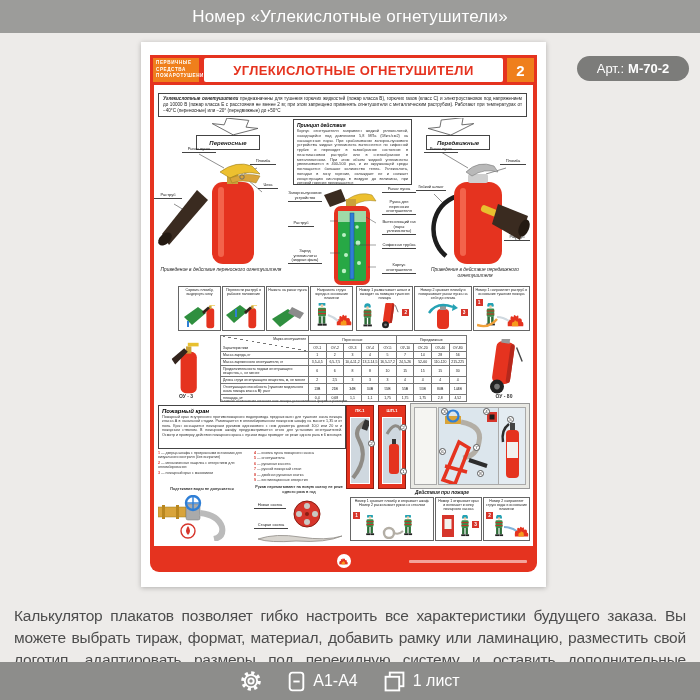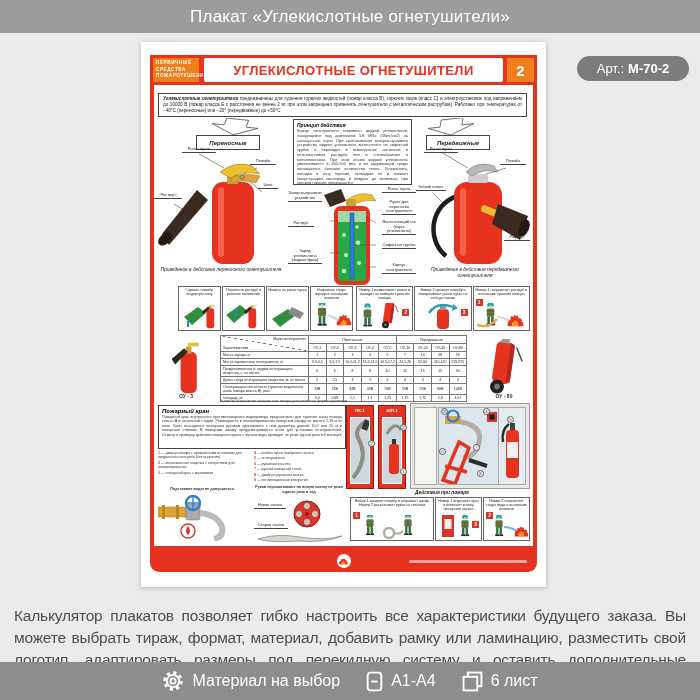--- a/index.html
+++ b/index.html
@@ -104,21 +104,21 @@
         <rect x="11" y="-1" width="6" height="4" fill="#999"></rect>
       </g>
       <circle cx="10" cy="34" r="5" fill="#222"></circle>
       <circle cx="10" cy="34" r="2" fill="#777"></circle>
       <path d="M24,6 L28,16" stroke="#444" stroke-width="1" fill="none"></path>
     </symbol>
   </defs>
 </svg>
 
 <div class="topbar">
-  <div class="ttl">Плакат «Углекислотные огнетушители»</div>
+  <div class="ttl">Номер «Углекислотные огнетушители»</div>
 </div>
 
 <div class="artbadge">
   <span>Арт.:</span>
   <b>M-70-2</b>
 </div>
 
 <div class="poster">
   <div class="pframe">
 
@@ -569,29 +569,28 @@
 
 <p class="descr">Калькулятор плакатов позволяет гибко настроить все характеристики будущего заказа. Вы можете выбрать тираж, формат, материал, добавить рамку или ламинацию, разместить свой логотип, адаптировать размеры под перекидную систему и оставить дополнительные комментарии. Все изменения сразу отражаются в итоговой стоимости, что делает процесс заказа быстрым и прозрачным</p>
 
 <div class="bottombar">
   <div class="bitem">
     <svg width="22" height="22" viewBox="0 0 20 20">
       <circle cx="10" cy="10" r="7.4" fill="none" stroke="#fff" stroke-width="3" stroke-dasharray="2.9 2.9"></circle>
       <circle cx="10" cy="10" r="5.6" fill="none" stroke="#fff" stroke-width="1.7"></circle>
       <circle cx="10" cy="10" r="2.4" fill="none" stroke="#fff" stroke-width="1.7"></circle>
     </svg>
-    <span>Материал на выбор</span>
   </div>
   <div class="bitem">
     <svg width="17" height="21" viewBox="0 0 16 20">
       <rect x="1.5" y="1.5" width="13" height="17" rx="2.5" fill="none" stroke="#fff" stroke-width="1.8"></rect>
       <line x1="5" y1="10" x2="11" y2="10" stroke="#fff" stroke-width="1.8"></line>
     </svg>
     <span>A1-A4</span>
   </div>
   <div class="bitem">
     <svg width="21" height="21" viewBox="0 0 20 20">
       <rect x="5.5" y="1.5" width="13" height="13" fill="none" stroke="#fff" stroke-width="1.8"></rect>
       <rect x="1.5" y="5.5" width="13" height="13" fill="#8d8d8b" stroke="#fff" stroke-width="1.8"></rect>
     </svg>
-    <span>6 лист</span>
+    <span>1 лист</span>
   </div>
 </div>
 
 </body></html>

